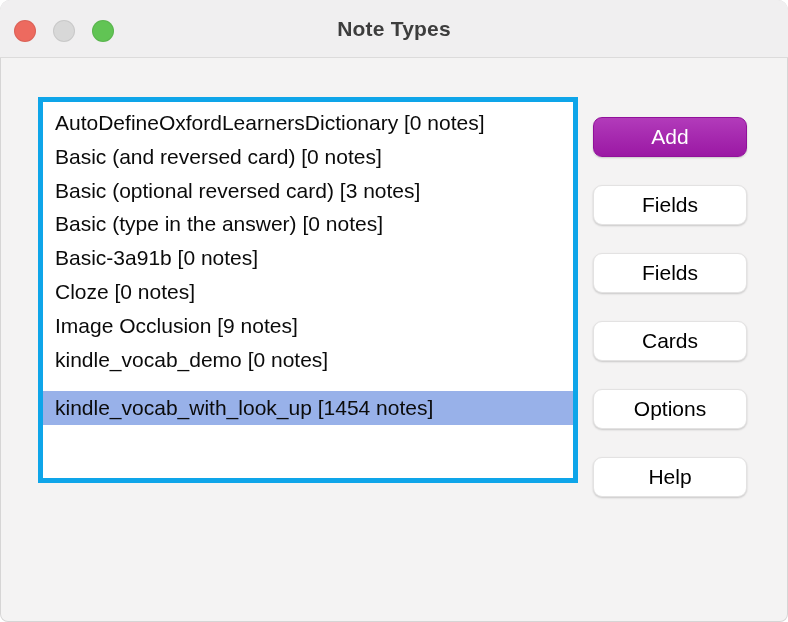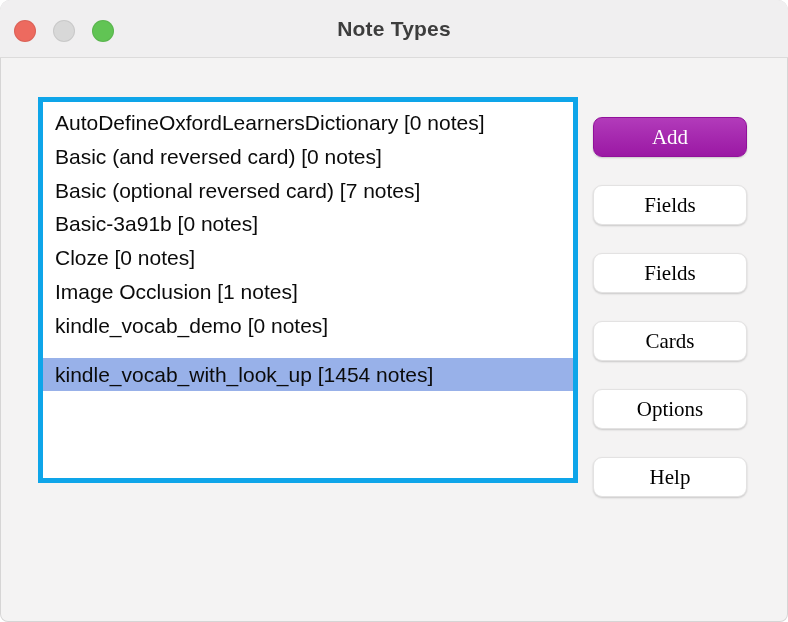--- a/index.html
+++ b/index.html
@@ -64,21 +64,21 @@
     position:absolute;left:593px;top:117px;
     width:154px;
     display:flex;flex-direction:column;gap:28px;
   }
   .btn{
     width:154px;height:40px;
     border-radius:9px;
     background:#ffffff;
     border:1px solid #e3e2e2;
     box-shadow:0 1px 2px rgba(0,0,0,0.18);
-    font-family:Liberation Serif, serif;
+    font-family:Liberation Sans, sans-serif;
     font-size:21px;color:#000000;
     cursor:default;
   }
   .btn.primary{
     background:linear-gradient(180deg,#b23bba 0%,var(--accent) 45%,#9b18a4 100%);
     border:1px solid #91119a;
     color:#ffffff;
   }
 </style>
 </head>
@@ -91,24 +91,25 @@
       <button class="tl red"></button>
       <button class="tl gray"></button>
       <button class="tl green"></button>
     </div>
     <div class="window-title">Note Types</div>
   </div>
 
   <div class="note-type-list">
       <div class="row">AutoDefineOxfordLearnersDictionary [0 notes]</div>
       <div class="row">Basic (and reversed card) [0 notes]</div>
-      <div class="row">Basic (optional reversed card) [7 notes]</div>
+      <div class="row">Basic (optional reversed card) [3 notes]</div>
+      <div class="row">Basic (type in the answer) [0 notes]</div>
       <div class="row">Basic-3a91b [0 notes]</div>
       <div class="row">Cloze [0 notes]</div>
-      <div class="row">Image Occlusion [1 notes]</div>
+      <div class="row">Image Occlusion [9 notes]</div>
       <div class="row">kindle_vocab_demo [0 notes]</div>
       <div class="row selected">kindle_vocab_with_look_up [1454 notes]</div>
     </div>
 
   <div class="button-column">
       <button class="btn primary">Add</button>
       <button class="btn">Fields</button>
       <button class="btn">Fields</button>
       <button class="btn">Cards</button>
       <button class="btn">Options</button>

